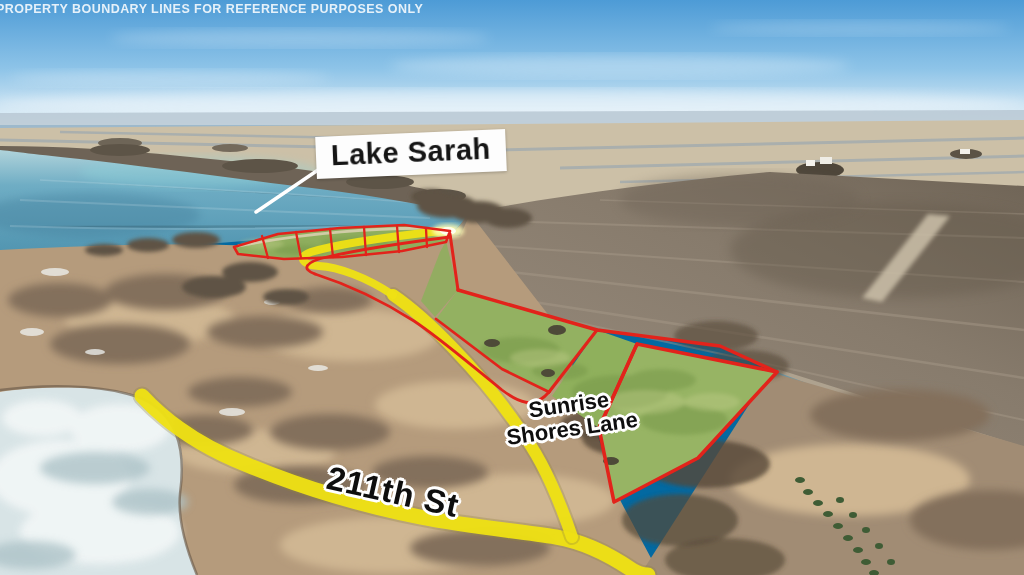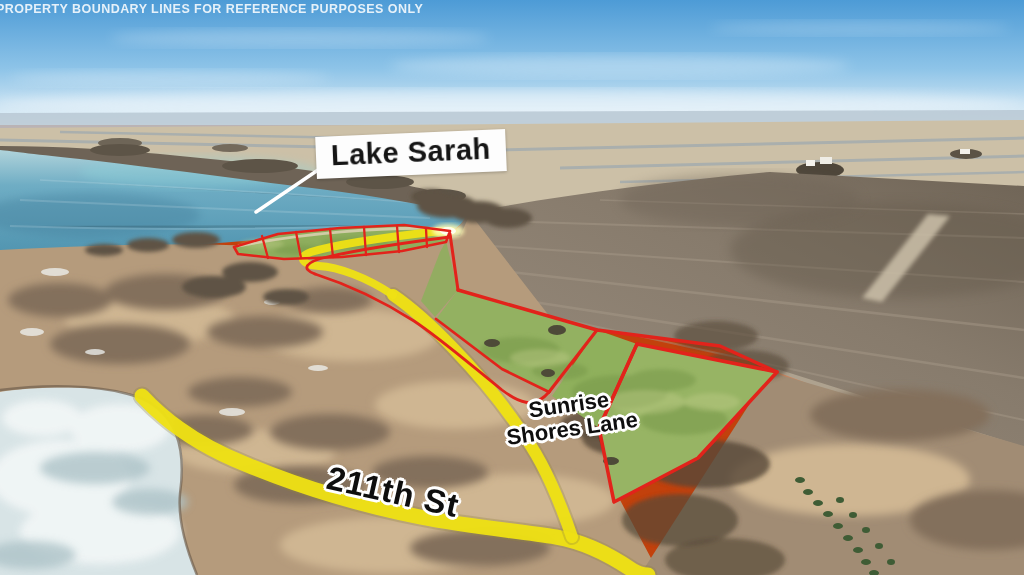--- a/index.html
+++ b/index.html
@@ -1,18 +1,18 @@
 <!DOCTYPE html>
 <html><head>
 <meta charset="utf-8">
 <style>
   html,body{margin:0;padding:0;background:#222;}
   .stage{
     position:relative;width:1024px;height:575px;overflow:hidden;
-    font-family:"Liberation Sans",sans-serif;background:#c2410c;
+    font-family:"Liberation Sans",sans-serif;background:#0369a1;
   }
   .stage svg{position:absolute;left:0;top:0;}
   .disclaimer{
     position:absolute;left:-4px;top:2px;white-space:nowrap;
     font-size:12.5px;font-weight:700;letter-spacing:.45px;
     color:rgba(255,255,255,.85);
   }
   .lake-label{
     position:absolute;left:316px;top:133px;
     background:#fdfdfd;color:#151515;

